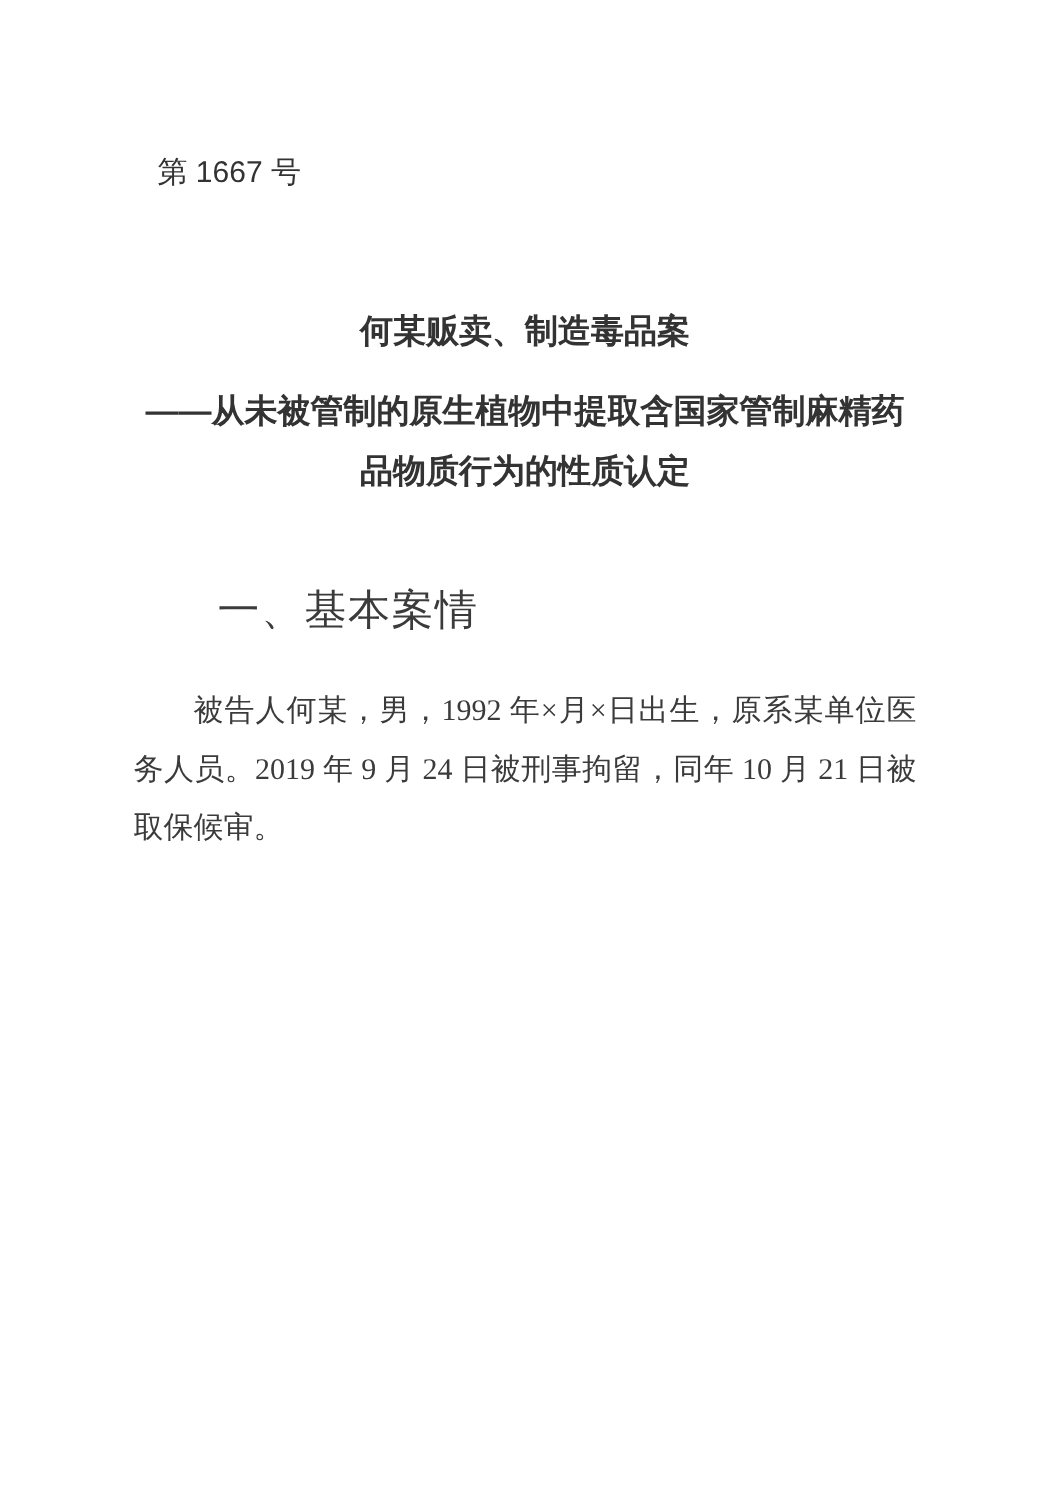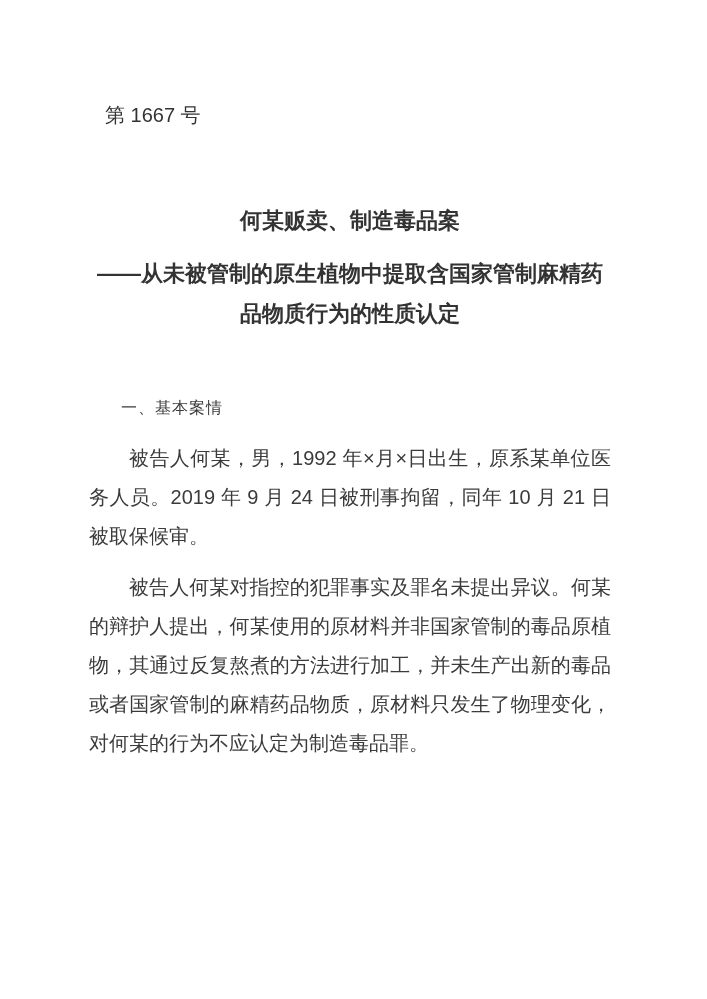--- a/index.html
+++ b/index.html
@@ -41,30 +41,30 @@
     font-size: 22px;
     font-weight: 700;
     line-height: 40px;
     color: #333333;
     text-align: center;
     margin: 18px 0 0 0;
     padding: 0 4px;
   }
   .section-heading {
     font-family: "Liberation Serif", "DejaVu Serif", serif;
-    font-size: 16px;
+    font-size: 28px;
     font-weight: 400;
     line-height: 30px;
     color: #3b3b3b;
     text-indent: 2em;
-    margin: 59px 0 16px 0;
+    margin: 59px 0 32px 0;
     letter-spacing: 1px;
   }
   .body-paragraph {
-    font-family: Liberation Sans, sans-serif;
+    font-family: Liberation Serif, serif;
     font-size: 20px;
     font-weight: 400;
     line-height: 39px;
     color: #3b3b3b;
     text-indent: 2em;
     text-align: justify;
     margin: 12px 0 0 0;
   }
 </style>
 </head>
@@ -75,15 +75,14 @@
 
   <h1 class="title">何某贩卖、制造毒品案</h1>
 
   <h2 class="subtitle">——从未被管制的原生植物中提取含国家管制麻精药品物质行为的性质认定</h2>
 
   <div class="section-heading">一、基本案情</div>
 
   <p class="body-paragraph">被告人何某，男，1992 年×月×日出生，原系某单位医务人员。2019 年 9 月 24 日被刑事拘留，同年 10 月 21 日被取保候审。</p>
 
 
-  <p class="body-paragraph">被告人何某对指控的犯罪事实及罪名未提出异议。何某的辩护人提出，何某使用的原材料并非国家管制的毒品原植物，其通过反复熬煮的方法进行加工，并未生产出新的毒品或者国家管制的麻精药品物质，原材料只发生了物理变化，对何某的行为不应认定为制造毒品罪。</p>
 
 </div>
 
 </body></html>

